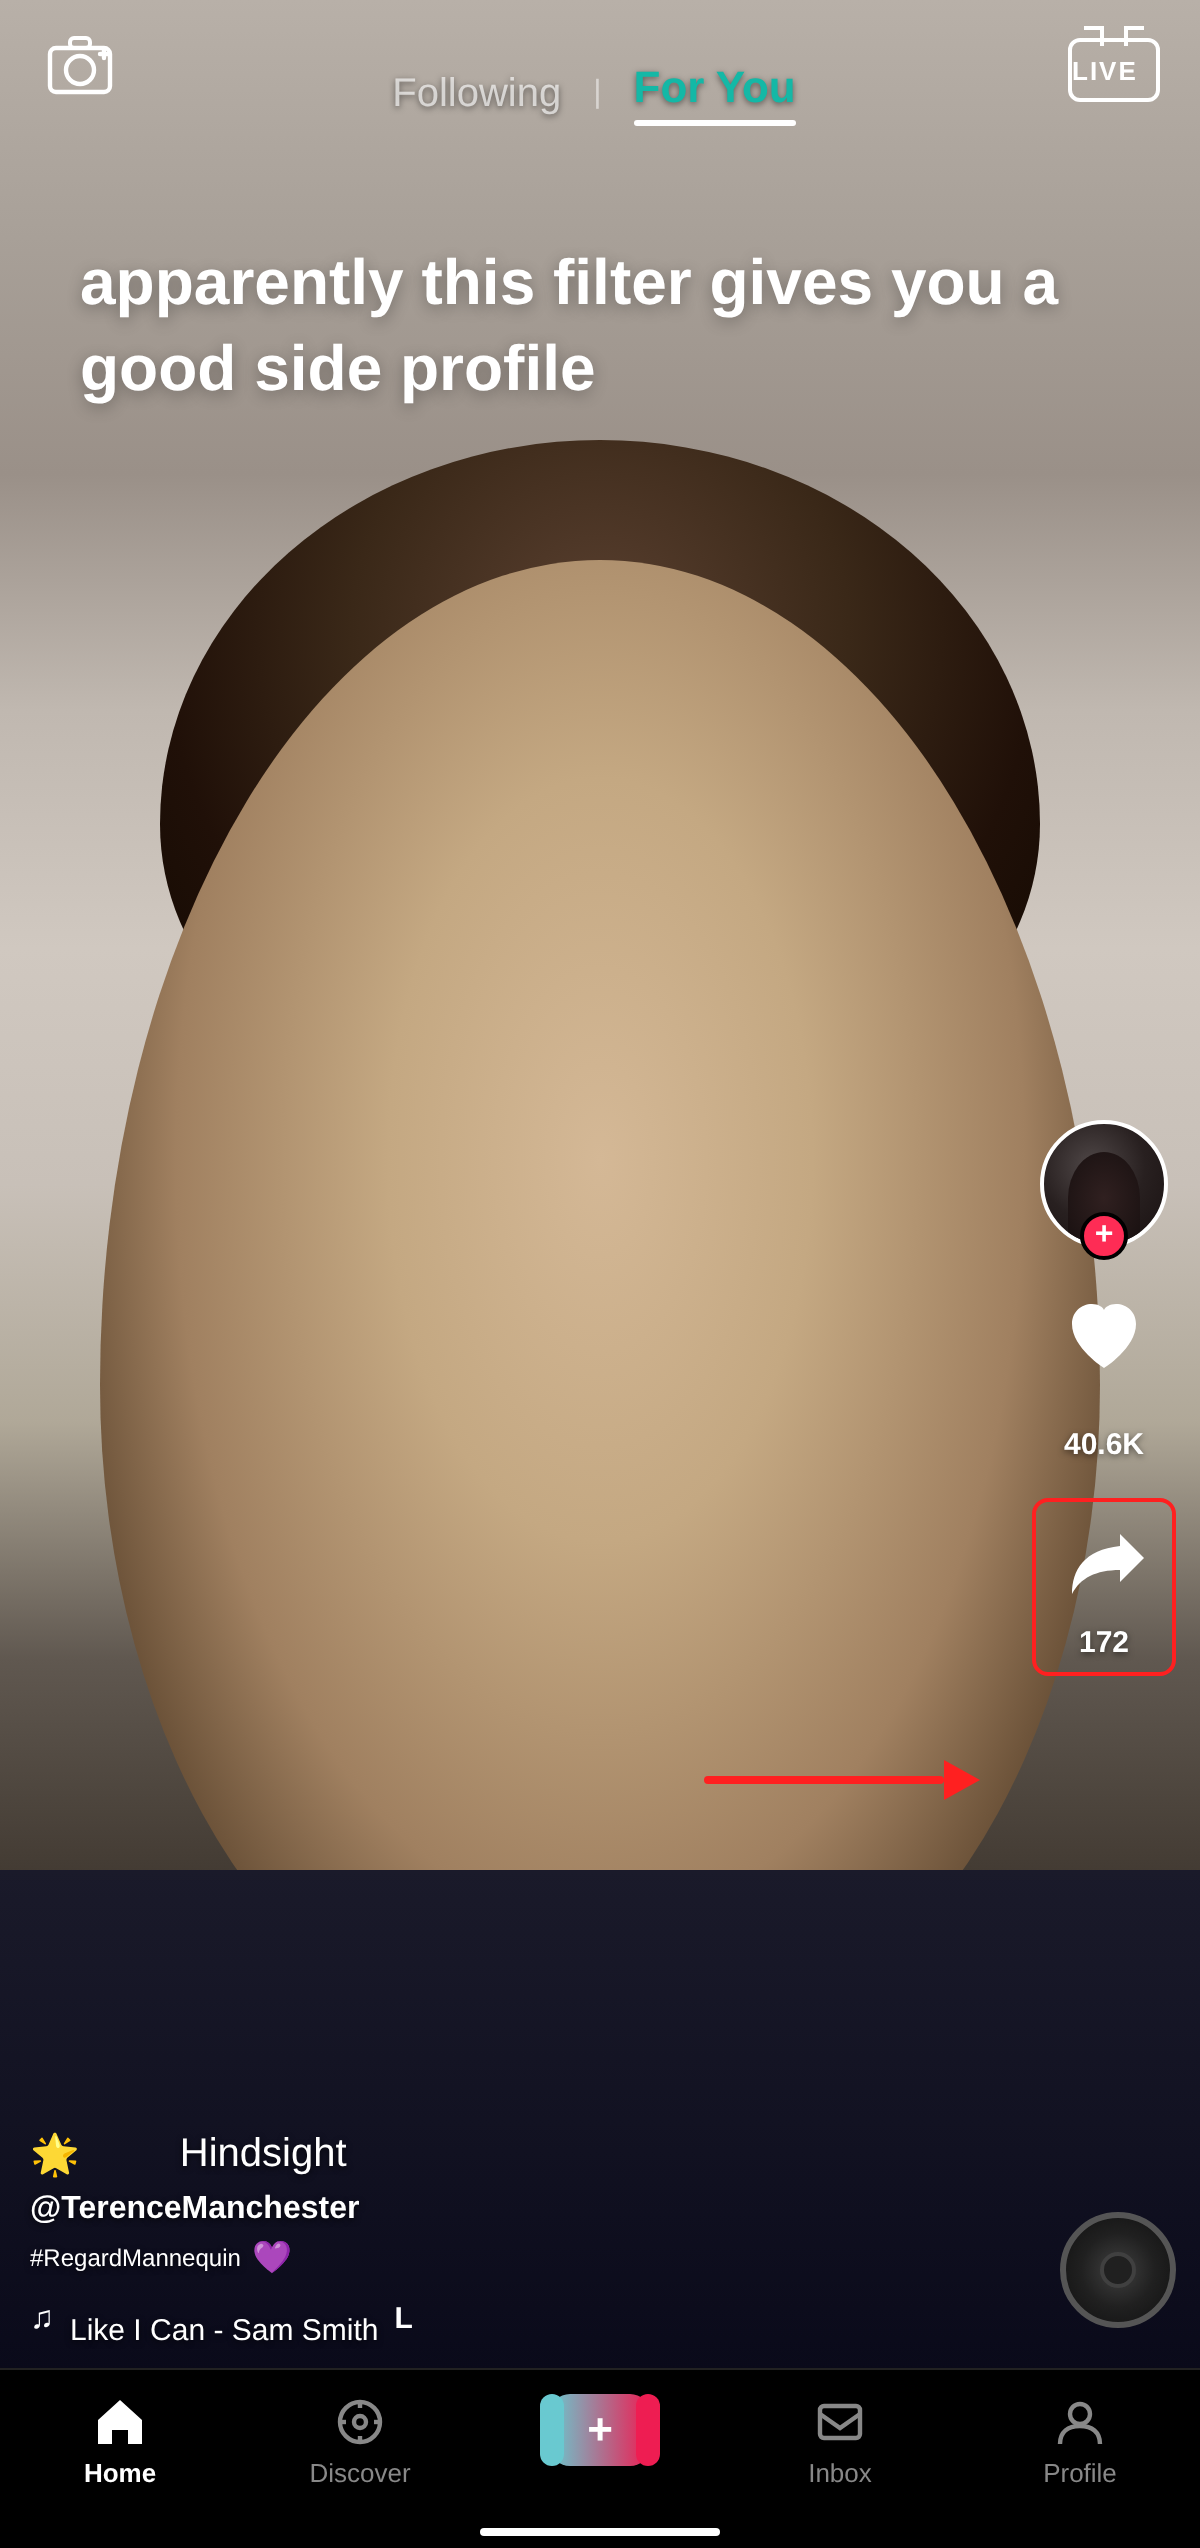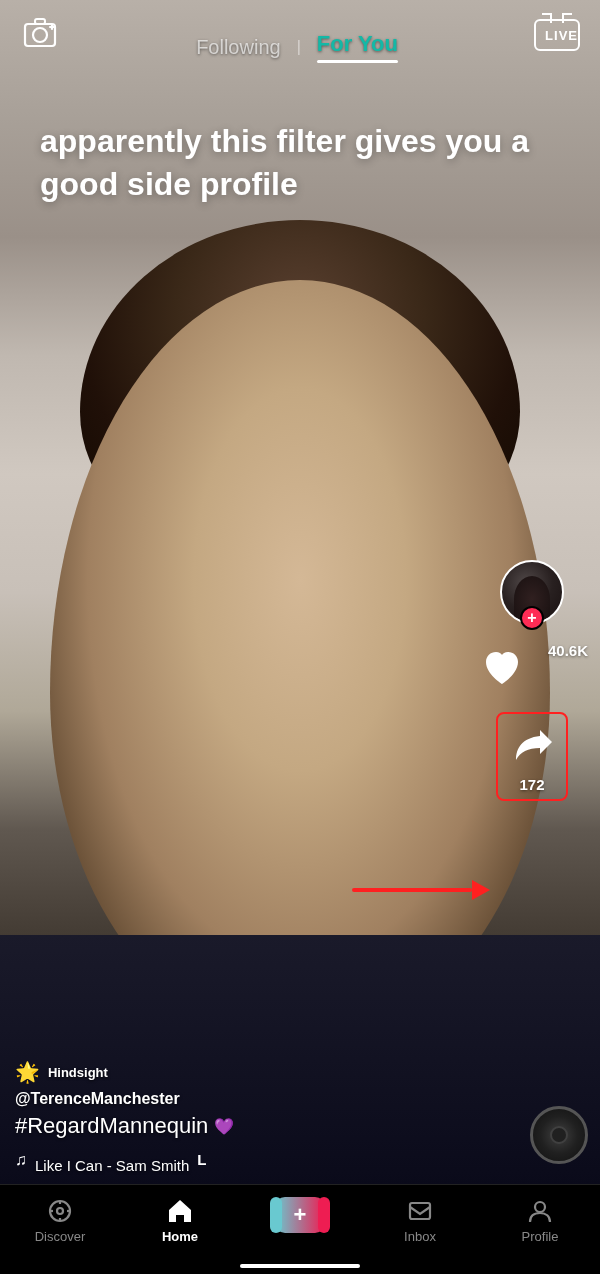--- a/index.html
+++ b/index.html
@@ -137,21 +137,21 @@
       border-radius: 2px;
     }
 
     .nav-live-btn {
       width: 46px;
       height: 32px;
       border: 2px solid white;
       border-radius: 6px;
       display: flex;
       flex-direction: column;
-      align-items: flex-end;
+      align-items: flex-start;
       justify-content: center;
       cursor: pointer;
       position: relative;
     }
 
     .nav-live-btn::before {
       content: '';
       position: absolute;
       top: -8px;
       left: 6px;
@@ -249,21 +249,22 @@
       font-size: 16px;
       font-weight: 700;
       line-height: 1;
       border: 2px solid black;
       cursor: pointer;
     }
 
     
     .action-btn {
       display: flex;
-      flex-direction: row;
+      flex-direction: column;
+      align-items: center;
       gap: 20px;
       cursor: pointer;
     }
 
     .action-icon {
       width: 52px;
       height: 52px;
       display: flex;
       align-items: center;
       justify-content: center;
@@ -342,43 +343,44 @@
       gap: 8px;
       margin-bottom: 6px;
     }
 
     .filter-emoji {
       font-size: 20px;
     }
 
     .filter-name {
       color: white;
-      font-size: 13px;
-      font-weight: 700;
+      font-size: 20px;
+      font-weight: 400;
       text-shadow: 0 1px 3px rgba(0,0,0,0.7);
+      margin-left: 42px;
     }
 
     .handle-line {
       color: white;
       font-size: 16px;
       font-weight: 600;
       margin-bottom: 5px;
       text-shadow: 0 1px 3px rgba(0,0,0,0.7);
     }
 
     .hashtag-line {
       display: flex;
       align-items: center;
       gap: 6px;
       margin-bottom: 6px;
     }
 
     .hashtag-text {
       color: white;
-      font-size: 22px;
+      font-size: 12px;
       font-weight: 500;
       text-shadow: 0 1px 3px rgba(0,0,0,0.7);
     }
 
     .heart-emoji {
       font-size: 16px;
     }
 
     .music-line {
       display: flex;
@@ -630,43 +632,43 @@
     <span class="music-letter">L</span>
   </div>
 </div>
 
 <div class="music-disc">
   <div class="music-disc-inner"></div>
 </div>
 
 <div class="bottom-nav">
   <div class="nav-item">
+    <div class="nav-icon active">
+      <svg width="26" height="26" viewBox="0 0 26 26" fill="white">
+        <path d="M13 2 L24 12 L24 24 L17 24 L17 17 L9 17 L9 24 L2 24 L2 12 Z"></path>
+      </svg>
+    </div>
+    <span class="nav-label active">Home</span>
+  </div>
+
+  <div class="nav-item">
     <div class="nav-icon inactive">
       <svg width="26" height="26" viewBox="0 0 26 26" fill="none" stroke="#888" stroke-width="2.2">
         <circle cx="13" cy="13" r="10"></circle>
         <circle cx="13" cy="13" r="3"></circle>
         <line x1="13" y1="3" x2="13" y2="6"></line>
         <line x1="13" y1="20" x2="13" y2="23"></line>
         <line x1="3" y1="13" x2="6" y2="13"></line>
         <line x1="20" y1="13" x2="23" y2="13"></line>
       </svg>
     </div>
     <span class="nav-label inactive">Discover</span>
   </div>
 
   <div class="nav-item">
-    <div class="nav-icon active">
-      <svg width="26" height="26" viewBox="0 0 26 26" fill="white">
-        <path d="M13 2 L24 12 L24 24 L17 24 L17 17 L9 17 L9 24 L2 24 L2 12 Z"></path>
-      </svg>
-    </div>
-    <span class="nav-label active">Home</span>
-  </div>
-
-  <div class="nav-item">
     <div class="plus-btn">
       <span class="plus-symbol">+</span>
     </div>
   </div>
 
   <div class="nav-item">
     <div class="nav-icon inactive">
       <svg width="26" height="26" viewBox="0 0 26 26" fill="none" stroke="#888" stroke-width="2.2">
         <rect x="3" y="5" width="20" height="16" rx="2"></rect>
         <path d="M3 9 L13 16 L23 9"></path>

